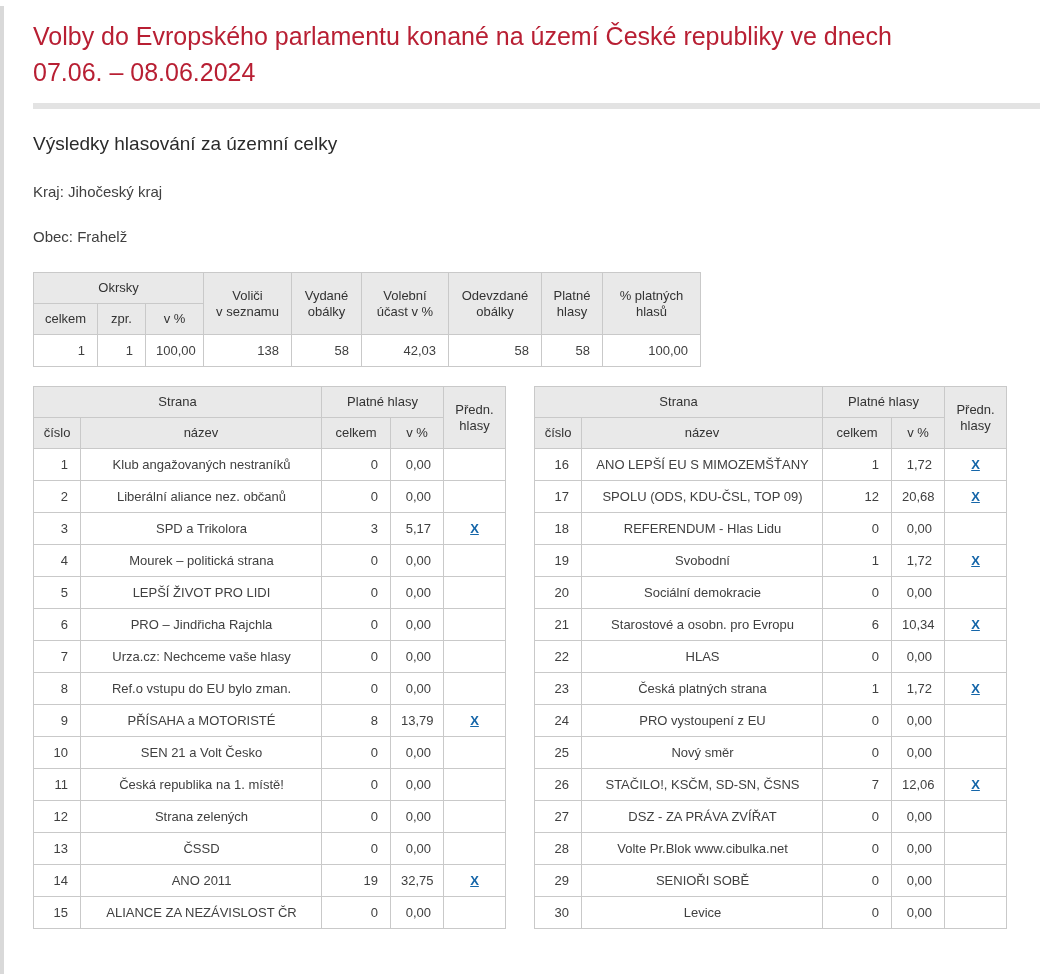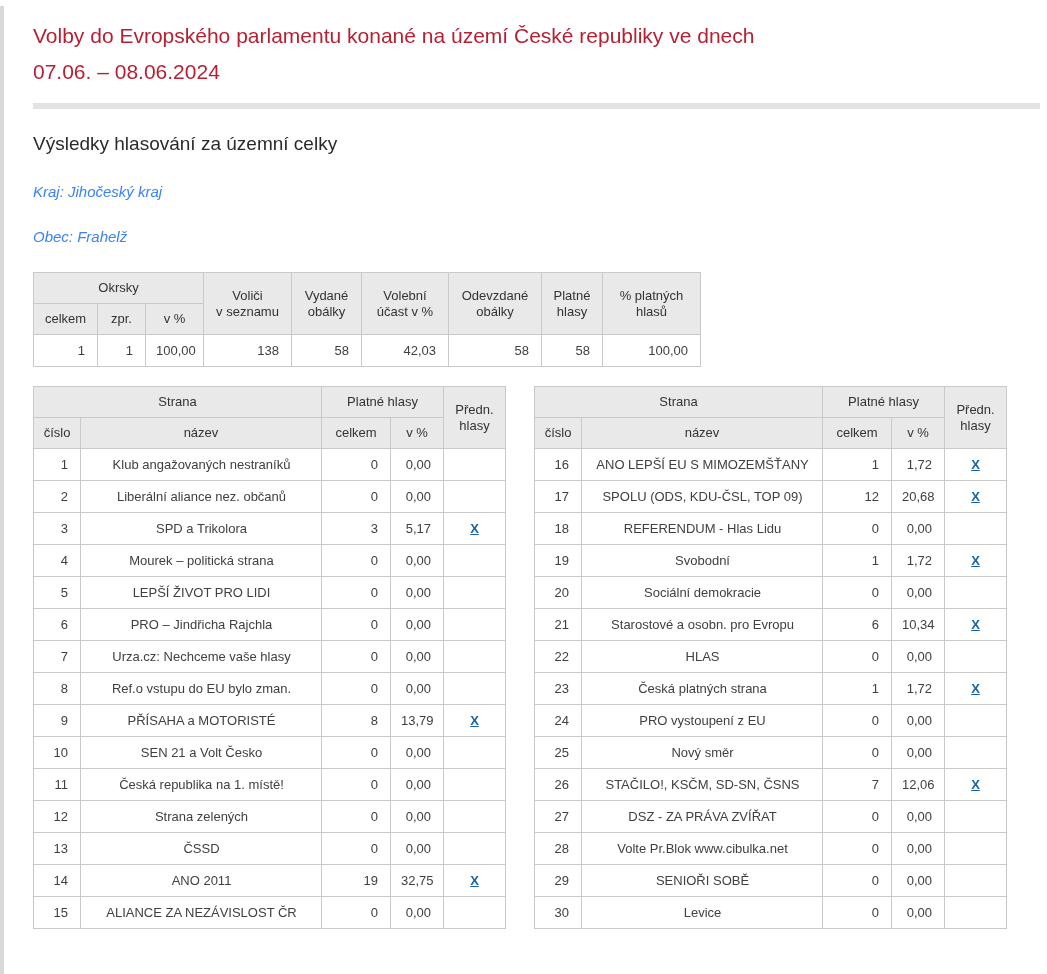--- a/index.html
+++ b/index.html
@@ -12,43 +12,42 @@
     width: 1047px;
   }
   .left-strip {
     position: absolute; left: 0; top: 6px; bottom: 0;
     width: 4px; background: #d9d9d9;
   }
   .page { margin: 0 7px 0 33px; }
 
   h1.page-title {
     color: #b81f33;
-    font-size: 21px;
+    font-size: 25px;
     font-weight: normal;
     line-height: 36px;
     margin: 18px 0 0 0;
     white-space: pre-line;
     letter-spacing: 0px;
   }
   .divider {
     height: 6px;
     background: #e3e3e3;
     margin-top: 13px;
   }
   h2.section-title {
     font-size: 19px;
     font-weight: normal;
     color: #2b2b2b;
     margin: 24px 0 0 0;
   }
   .meta-line {
     font-size: 15px;
-    color: #3b82f6;
+    color: #404040;
     margin: 28px 0 0 0;
-    font-style: italic;
   }
 
   table {
     border-collapse: collapse;
     font-size: 13px;
     table-layout: fixed;
     color: #404040;
   }
   table { border: 1px solid #b9b9b9; }
   th, td { border: 1px solid #c9c9c9; }

